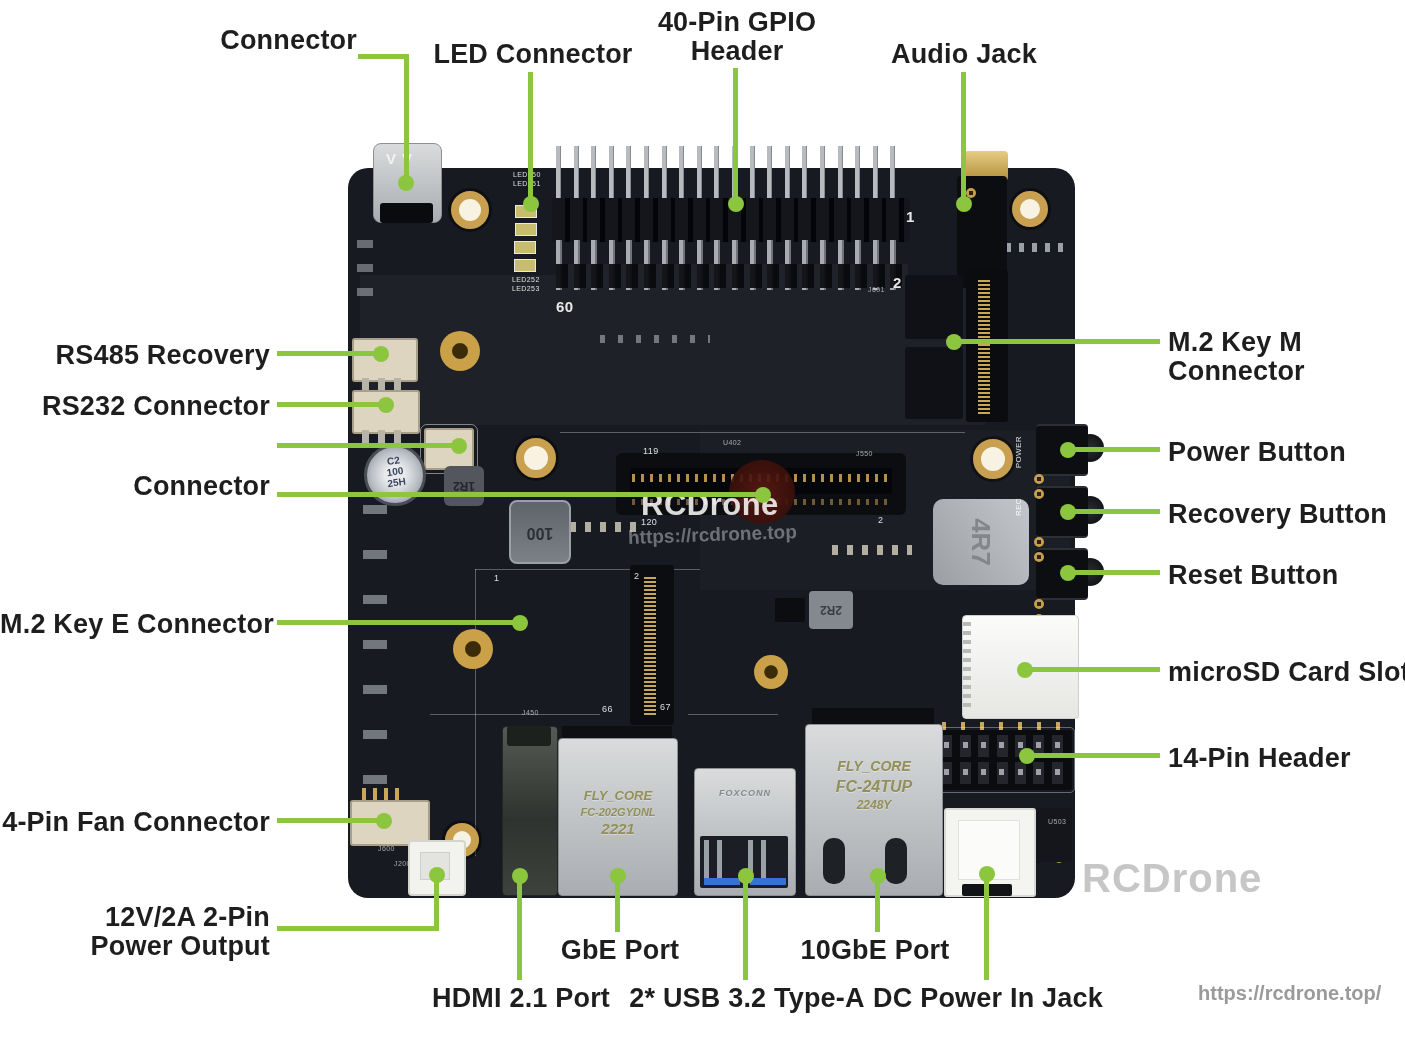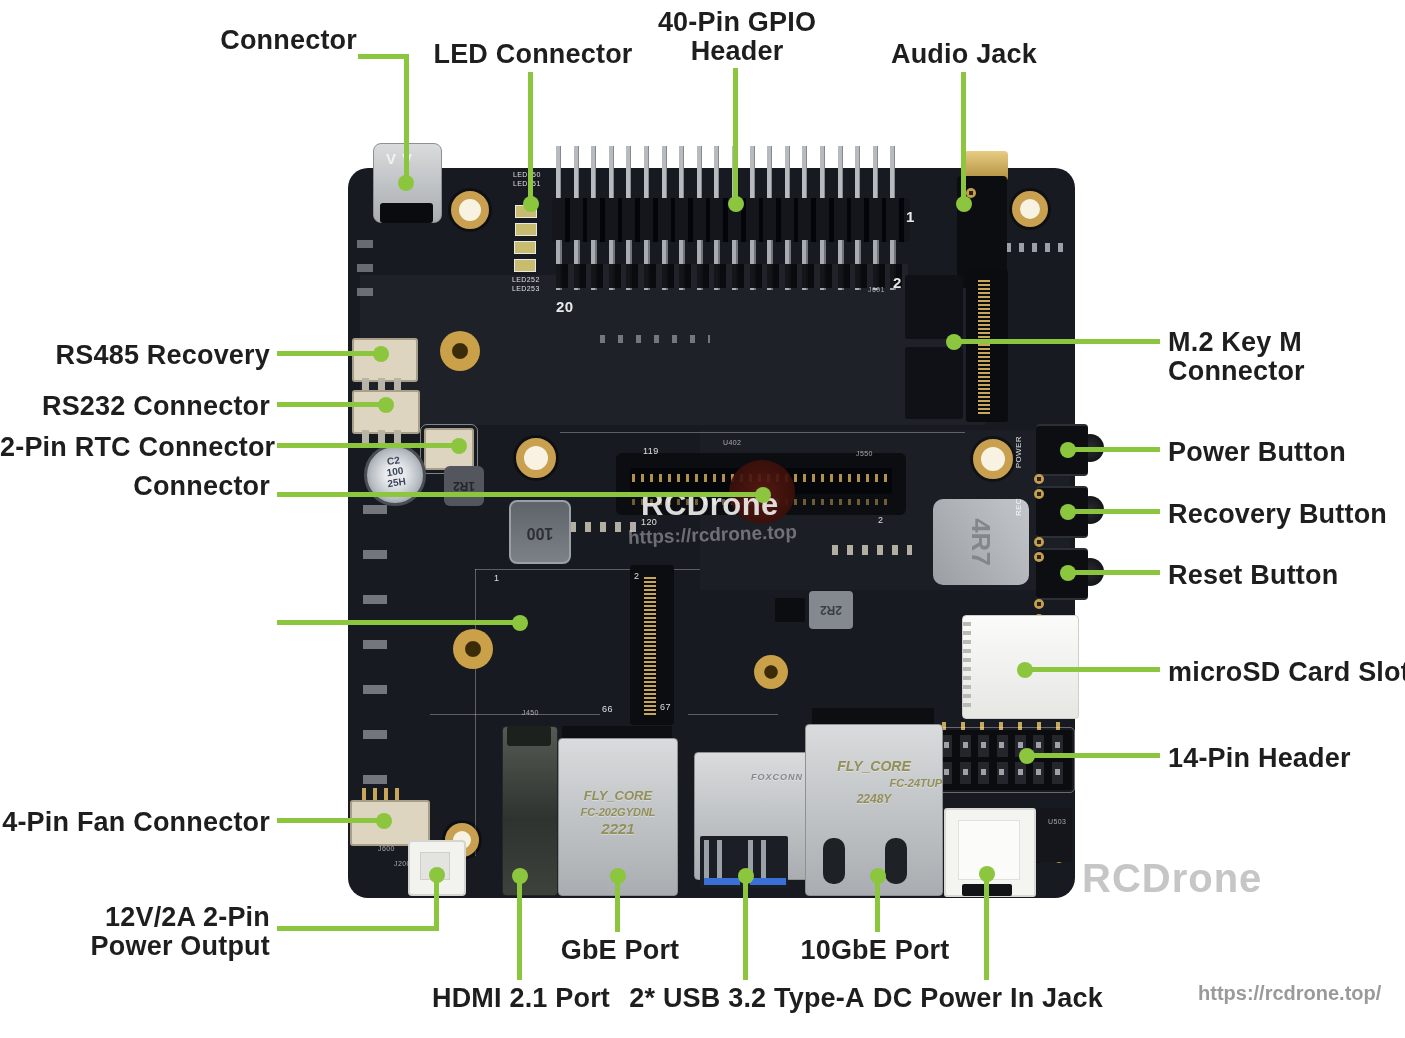--- a/index.html
+++ b/index.html
@@ -79,21 +79,21 @@
   <div class="screw" style="left:445px;top:823px;width:18px;height:18px;"></div>
   <div class="standoff" style="left:440px;top:331px;width:40px;height:40px;"></div>
   <div class="standoff" style="left:453px;top:629px;width:40px;height:40px;"></div>
   <div class="standoff" style="left:754px;top:655px;width:34px;height:34px;"></div>
   <div class="ghole" style="left:1054px;top:853px;"></div>
 
   <div class="part" style="left:556px;top:146px;width:352px;height:54px;background:repeating-linear-gradient(90deg,#b7bbbf 0 4px,#85898d 4px 5px,transparent 5px 17.6px);"></div>
   <div class="part" style="left:552px;top:198px;width:358px;height:44px;border-radius:3px;background:repeating-linear-gradient(90deg,#14161b 0 13px,#04050a 13px 17.6px);"></div>
   <div class="part" style="left:556px;top:240px;width:352px;height:50px;background:repeating-linear-gradient(90deg,#a8acb0 0 4px,#70747a 4px 6px,transparent 6px 17.6px);"></div>
   <div class="part" style="left:556px;top:264px;width:352px;height:24px;background:repeating-linear-gradient(90deg,rgba(8,9,12,.92) 0 12px,rgba(32,35,42,.92) 12px 17.6px);"></div>
-  <span class="sk sknum" style="left:556px;top:298px;">20</span>
+  <span class="sk sknum" style="left:556px;top:298px;">60</span>
   <span class="sk sknum" style="left:906px;top:208px;">1</span>
   <span class="sk sknum" style="left:893px;top:274px;">2</span>
   <span class="sk" style="left:868px;top:286px;font-size:7px;color:rgba(255,255,255,.6);">J601</span>
 
   <span class="sk" style="left:513px;top:171px;font-size:7px;">LED250</span>
   <span class="sk" style="left:513px;top:180px;font-size:7px;">LED251</span>
   <div class="ledchip" style="left:515px;top:205px;"></div>
   <div class="ledchip" style="left:515px;top:223px;"></div>
   <div class="ledchip" style="left:514px;top:241px;"></div>
   <div class="ledchip" style="left:514px;top:259px;"></div>
@@ -183,33 +183,33 @@
 
   <div class="part" style="left:562px;top:726px;width:110px;height:16px;background:#0d0f12;"></div>
   <div class="part silver" style="left:558px;top:738px;width:118px;height:156px;">
     <div class="etch" style="margin-top:48px;font-size:13px;">
       <div>FLY_CORE</div>
       <div style="font-size:11px;">FC-202GYDNL</div>
       <div style="font-size:15px;">2221</div>
     </div>
   </div>
 
-  <div class="part silver" style="left:694px;top:752px;width:100px;height:126px;padding-left:32px;">
+  <div class="part silver" style="left:694px;top:768px;width:100px;height:126px;">
     <div class="etch" style="margin-top:18px;font-size:9px;letter-spacing:1px;color:#85898e;">FOXCONN</div>
   </div>
   <div class="part" style="left:700px;top:836px;width:88px;height:52px;background:#1b1e24;border-radius:2px;"></div>
   <div class="part" style="left:704px;top:840px;width:80px;height:40px;background:repeating-linear-gradient(90deg,#9aa0a8 0 5px,transparent 5px 13px,#9aa0a8 13px 18px,transparent 18px 44px);"></div>
   <div class="part" style="left:704px;top:878px;width:36px;height:7px;background:#3a6fd8;"></div>
   <div class="part" style="left:750px;top:878px;width:36px;height:7px;background:#3a6fd8;"></div>
 
   <div class="part" style="left:812px;top:708px;width:122px;height:18px;background:#0c0e11;"></div>
   <div class="part silver" style="left:805px;top:724px;width:136px;height:170px;">
     <div class="etch" style="margin-top:32px;font-size:14px;">
       <div>FLY_CORE</div>
-      <div style="font-size:11px;text-align:right;">FC-24TUP</div>
+      <div style="font-size:16px;">FC-24TUP</div>
       <div style="font-size:12px;">2248Y</div>
     </div>
   </div>
   <div class="part" style="left:823px;top:838px;width:22px;height:46px;background:#1e2126;border-radius:10px;"></div>
   <div class="part" style="left:885px;top:838px;width:22px;height:46px;background:#1e2126;border-radius:10px;"></div>
 
   <div class="part" style="left:362px;top:788px;width:44px;height:13px;background:repeating-linear-gradient(90deg,#c9a758 0 4px,transparent 4px 11px);"></div>
   <div class="part beige" style="left:350px;top:800px;width:76px;height:42px;"></div>
   <span class="sk" style="left:378px;top:845px;font-size:7px;color:rgba(255,255,255,.6);">J600</span>
   <div class="part" style="left:408px;top:840px;width:54px;height:52px;background:#f2f2ef;border:2px solid #d5d5d0;border-radius:4px;z-index:6;"></div>
@@ -269,30 +269,30 @@
   <div class="dt" style="left:1019px;top:748px;"></div>
 
   <div class="cl tr" style="left:0px;top:341px;width:270px;">RS485 Recovery</div>
   <div class="sh" style="left:277px;top:351px;width:104px;"></div>
   <div class="dt" style="left:373px;top:346px;"></div>
 
   <div class="cl tr" style="left:0px;top:392px;width:270px;">RS232 Connector</div>
   <div class="sh" style="left:277px;top:402px;width:109px;"></div>
   <div class="dt" style="left:378px;top:397px;"></div>
 
-  <div class="cl tr" style="left:0px;top:433px;width:270px;">2-Pin RTC Connector</div>
   <div class="sh" style="left:277px;top:443px;width:182px;"></div>
   <div class="dt" style="left:451px;top:438px;"></div>
 
   <div class="cl tr" style="left:0px;top:472px;width:270px;">
     <div>Connector</div>
   </div>
   <div class="sh" style="left:277px;top:492px;width:486px;"></div>
   <div class="dt" style="left:755px;top:487px;"></div>
 
+  <div class="cl tr" style="left:0px;top:610px;width:270px;">M.2 Key E Connector</div>
   <div class="sh" style="left:277px;top:620px;width:243px;"></div>
   <div class="dt" style="left:512px;top:615px;"></div>
 
   <div class="cl tr" style="left:0px;top:808px;width:270px;">4-Pin Fan Connector</div>
   <div class="sh" style="left:277px;top:818px;width:107px;"></div>
   <div class="dt" style="left:376px;top:813px;"></div>
 
   <div class="cl tr" style="left:0px;top:903px;width:270px;">
     <div>12V/2A 2-Pin</div>
     <div>Power Output</div>

